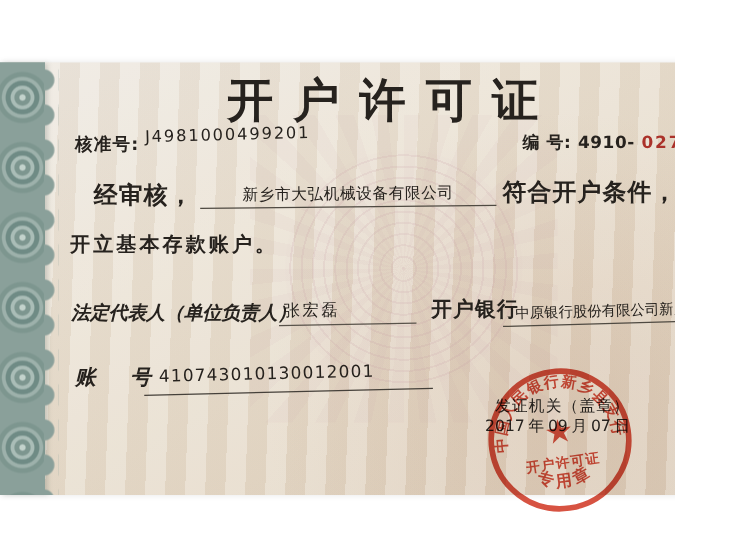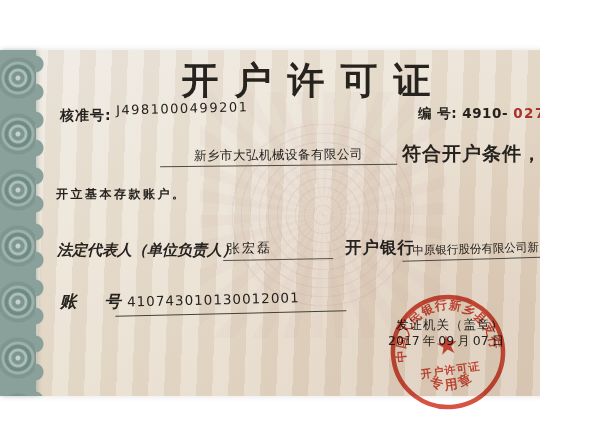--- a/index.html
+++ b/index.html
@@ -81,21 +81,21 @@
   .serial .num { color:#ab322a; letter-spacing:1.5px; }
   .review-lead { left:75px; top:93px; font-size:19px; font-weight:bold; letter-spacing:1px; }
   .company-line {
     left:160px; top:88px; width:237px; height:28px;
     border-bottom:1.5px solid #4f4a42;
     display:flex; align-items:flex-end; justify-content:center;
     font-size:12.5px; color:#433e36; letter-spacing:.5px; padding-bottom:1px;
     transform:rotate(-0.6deg); white-space:nowrap;
   }
   .review-tail { left:402px; top:91px; font-size:19px; font-weight:bold; letter-spacing:1px; }
-  .line2 { left:56px; top:136px; font-size:12px; font-weight:bold; letter-spacing:2.5px;text-align:center; }
+  .line2 { left:56px; top:136px; font-size:16px; font-weight:bold; letter-spacing:2.5px;text-align:center; }
   .legalrep-label { left:57px; top:191px; font-size:15px; font-weight:bold;font-style:italic; }
   .legalrep-line {
     left:223px; top:184px; width:110px; height:26px;
     border-bottom:1.5px solid #59534b;
     display:flex; align-items:flex-end; justify-content:flex-start;
     font-size:13px; color:#5d564c; padding:0 0 2px 4px; letter-spacing:2px;
     transform:rotate(-1deg); white-space:nowrap;
   }
   .bank-label { left:345px; top:187px; font-size:16.5px; font-weight:bold; letter-spacing:1px; }
   .bank-line {
@@ -134,20 +134,21 @@
 
     <div class="txt approval-label">核准号:</div>
     <div class="txt approval-value">J4981000499201</div>
 
     <div class="txt serial">
       <span>编 号:</span>
       <span>4910-</span>
       <span class="num">02716640</span>
     </div>
 
+    <div class="txt review-lead">经审核，</div>
     <div class="txt company-line">新乡市大弘机械设备有限公司</div>
     <div class="txt review-tail">符合开户条件，准予</div>
     <div class="txt line2">开立基本存款账户。</div>
 
     <div class="txt legalrep-label">法定代表人（单位负责人）</div>
     <div class="txt legalrep-line">张宏磊</div>
 
     <div class="txt bank-label">开户银行</div>
     <div class="txt bank-line">中原银行股份有限公司新乡县支行</div>
 

